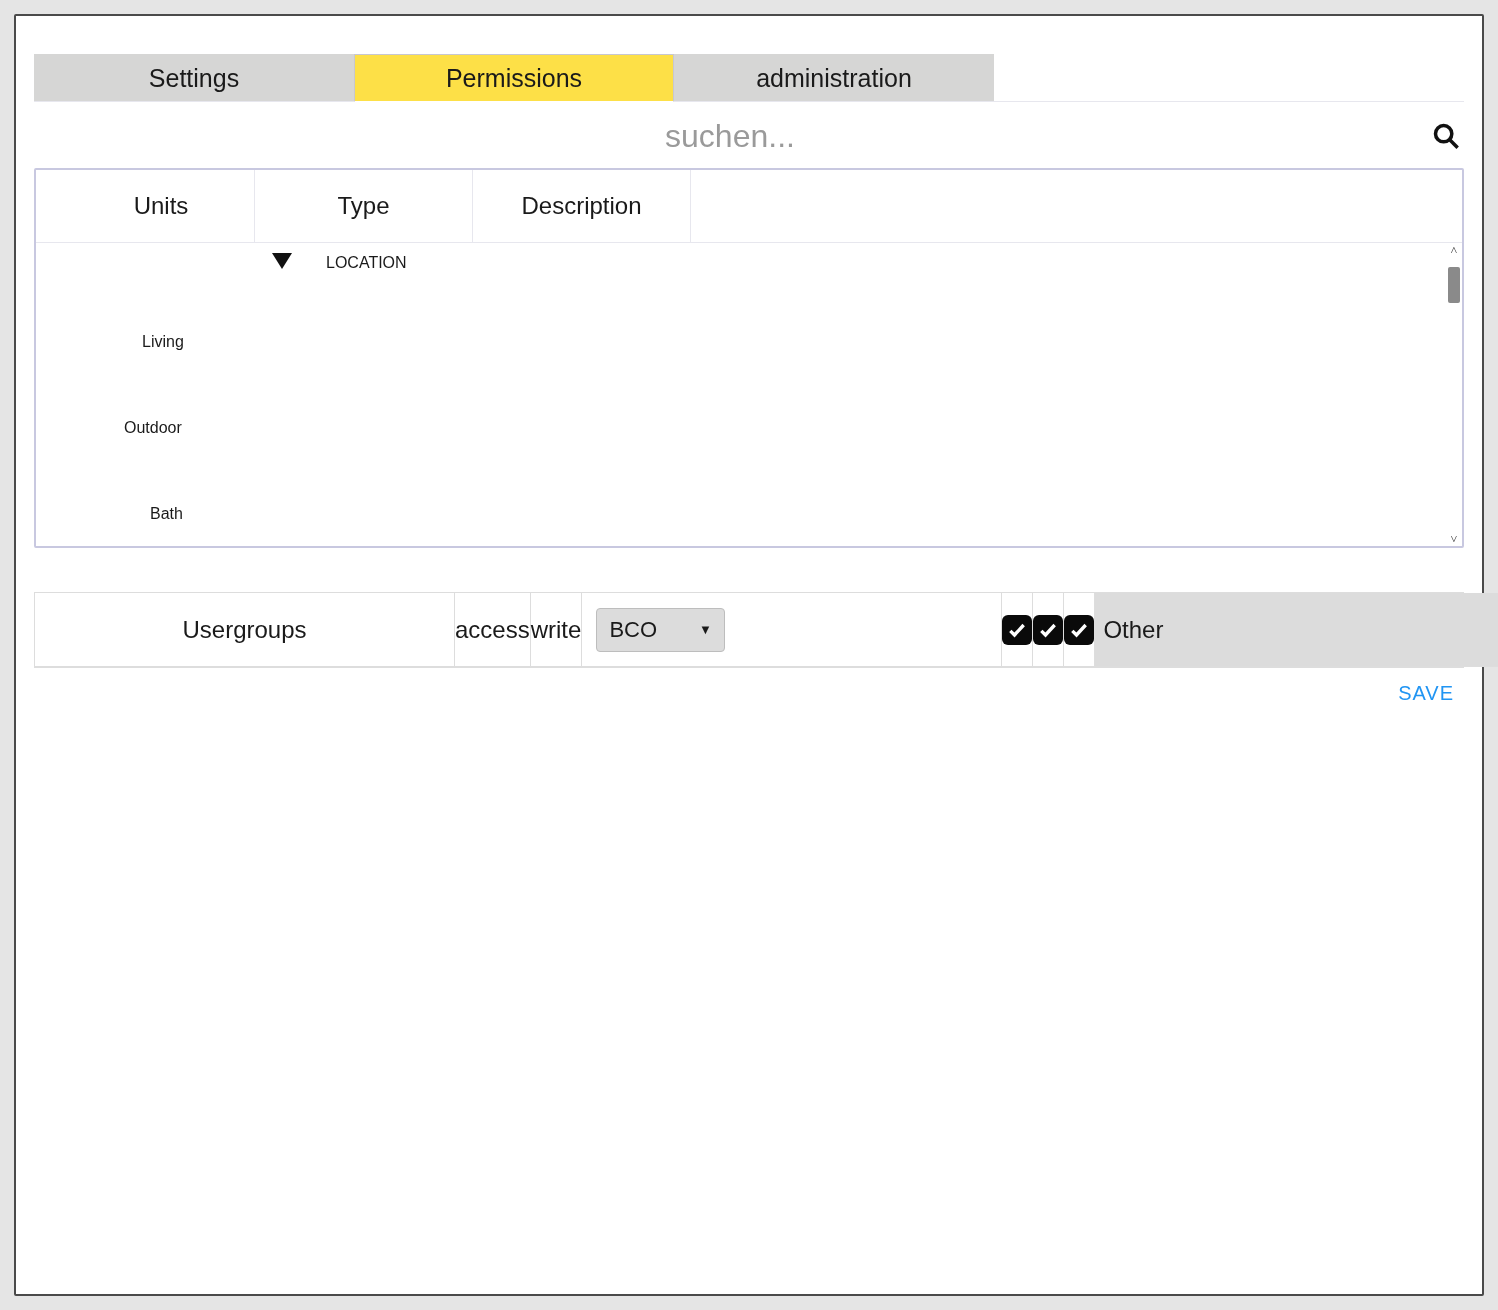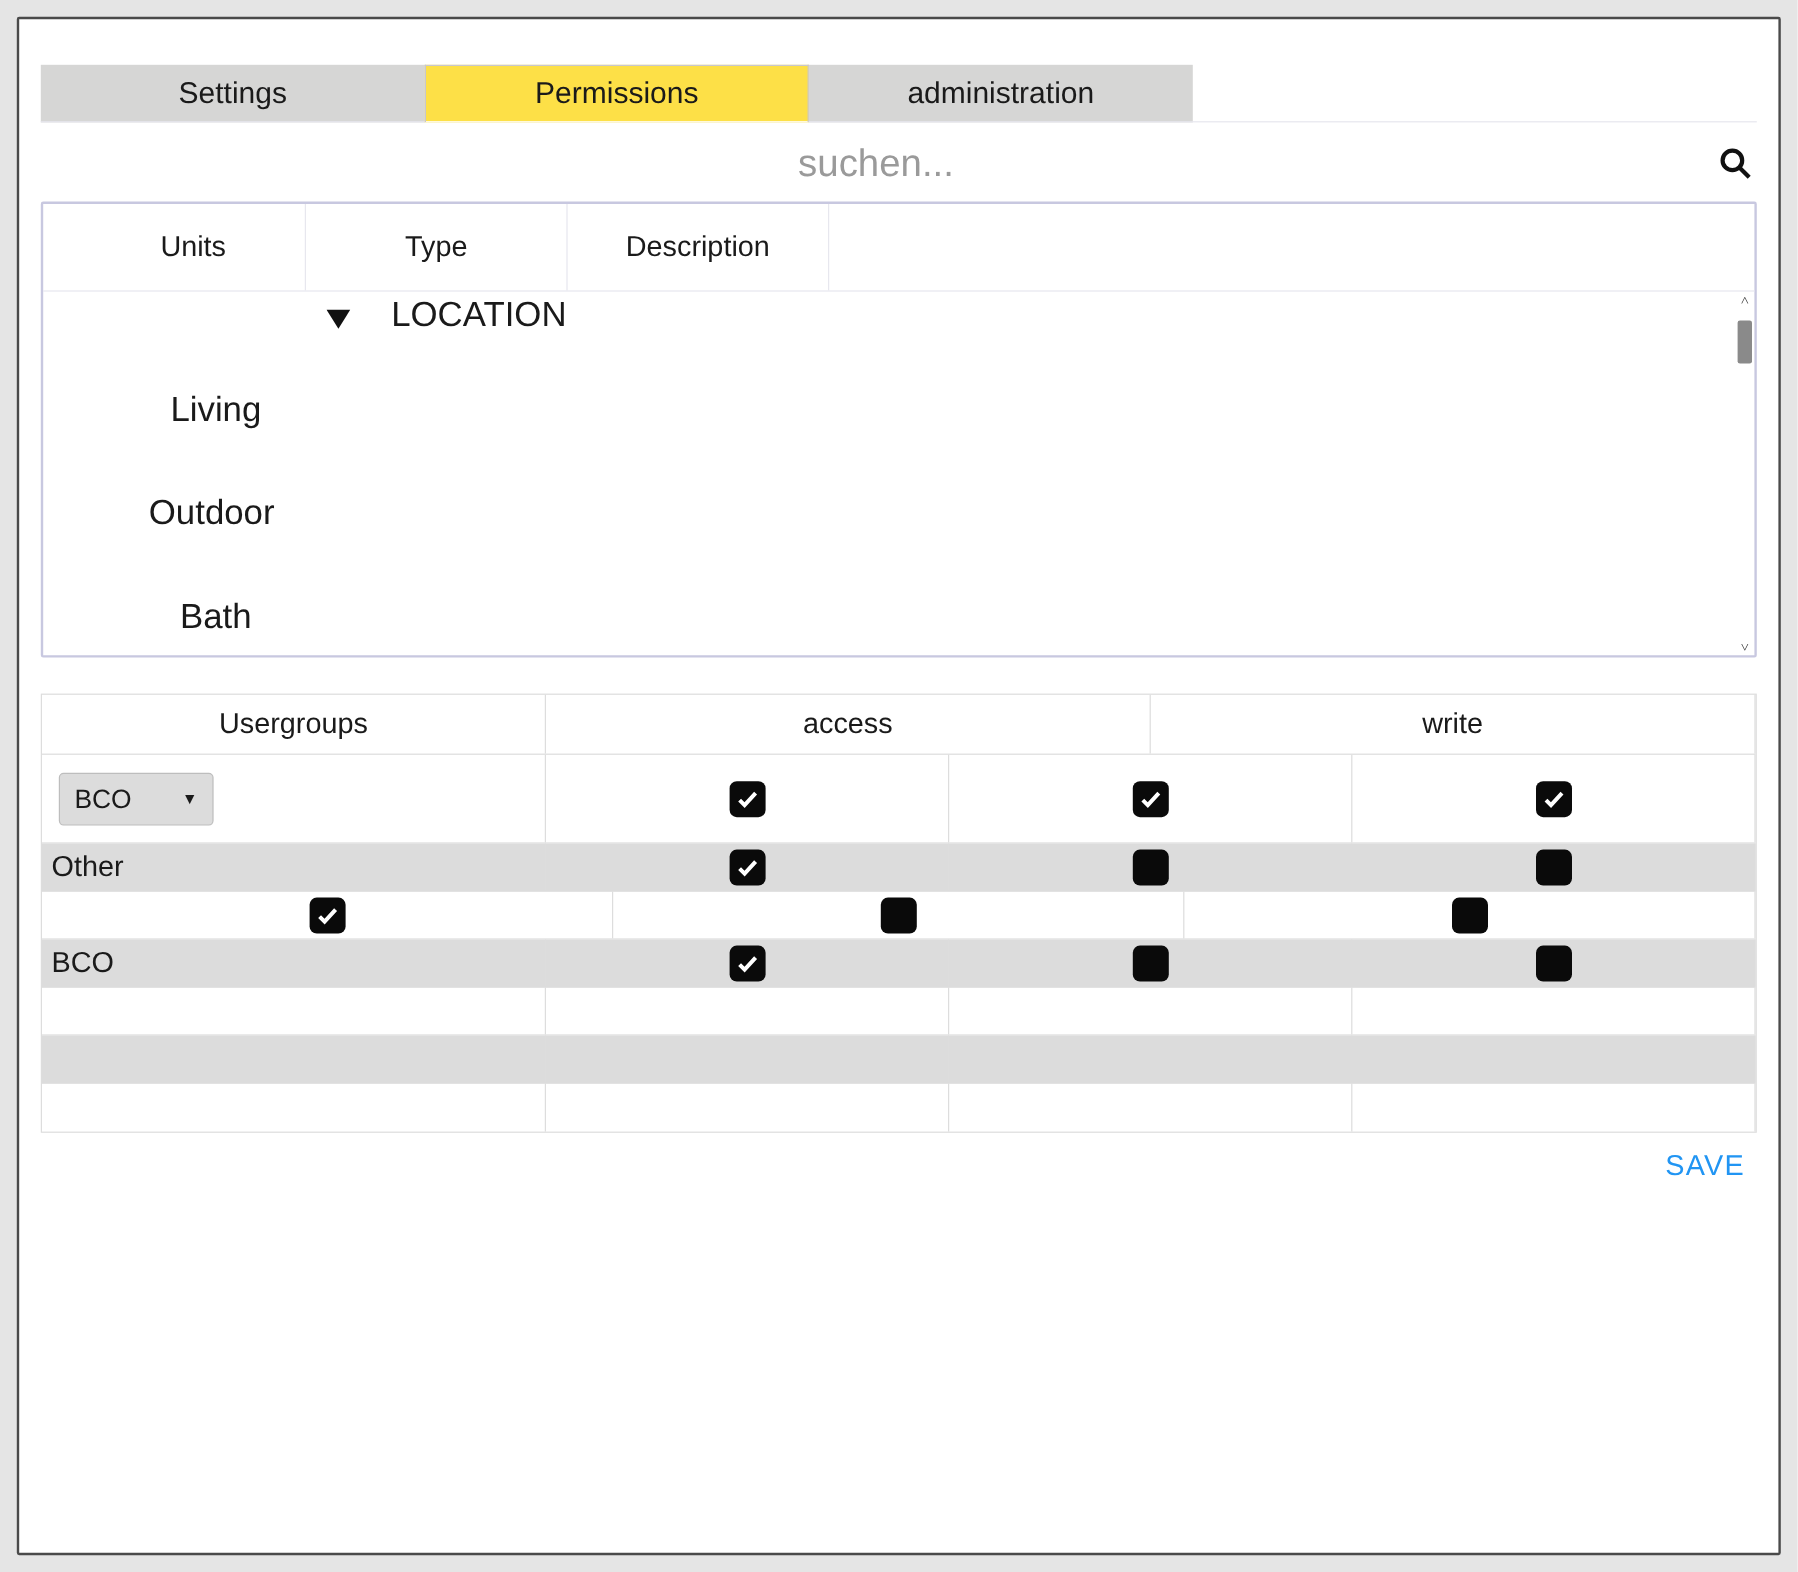--- a/index.html
+++ b/index.html
@@ -98,21 +98,21 @@
   .tree-body {
     flex: 1;
     overflow-y: auto;
     position: relative;
     padding-left: 10px;
   }
   .tree-row {
     display: flex;
     align-items: center;
     height: 58px;
-    font-size: 29px;
+    font-size: 16px;
   }
   .tree-row.group {
     height: 40px;
     margin-top: 6px;
   }
   .tree-row .expand-icon {
     width: 20px; height: 20px;
     margin-left: 226px;
     margin-right: 34px;
     cursor: pointer;
@@ -134,24 +134,24 @@
     font-size: 12px;
     color: #333;
     user-select: none;
   }
   .scrollbar .arrow { height: 14px; line-height: 14px; font-family: monospace; cursor: pointer; }
   .scrollbar .track { flex: 1; width: 16px; position: relative; }
   .scrollbar .thumb { position: absolute; top: 10px; width: 12px; left: 2px; height: 36px; background: #8a8a8a; border-radius: 2px; cursor: pointer; }
 
   
   .perm-table {
-    margin-top: 30px;
+    margin-top: 44px;
     border: 1px solid #ddd;
     display: flex;
-    flex-direction: column;
+    flex-direction: row;
   }
   .perm-row {
     display: flex;
     min-height: 40px;
     border-bottom: 1px solid #ddd;
   }
   .perm-row.header { min-height: 50px; }
   .perm-row.alt { background: #dcdcdc; }
   .pcell {
     display: flex;
@@ -191,21 +191,21 @@
   .cbox svg { width: 20px; height: 20px; }
 
   
   .footer-row {
     display: flex;
     justify-content: flex-end;
     padding: 14px 10px 0 0;
   }
   .save-btn {
     color: #2195f3;
-    font-size: 24px;
+    font-size: 20px;
     letter-spacing: 1px;
     background: none;
     border: none;
     cursor: pointer;
   }
 </style>
 </head>
 <body>
 
 <div class="app-frame">

